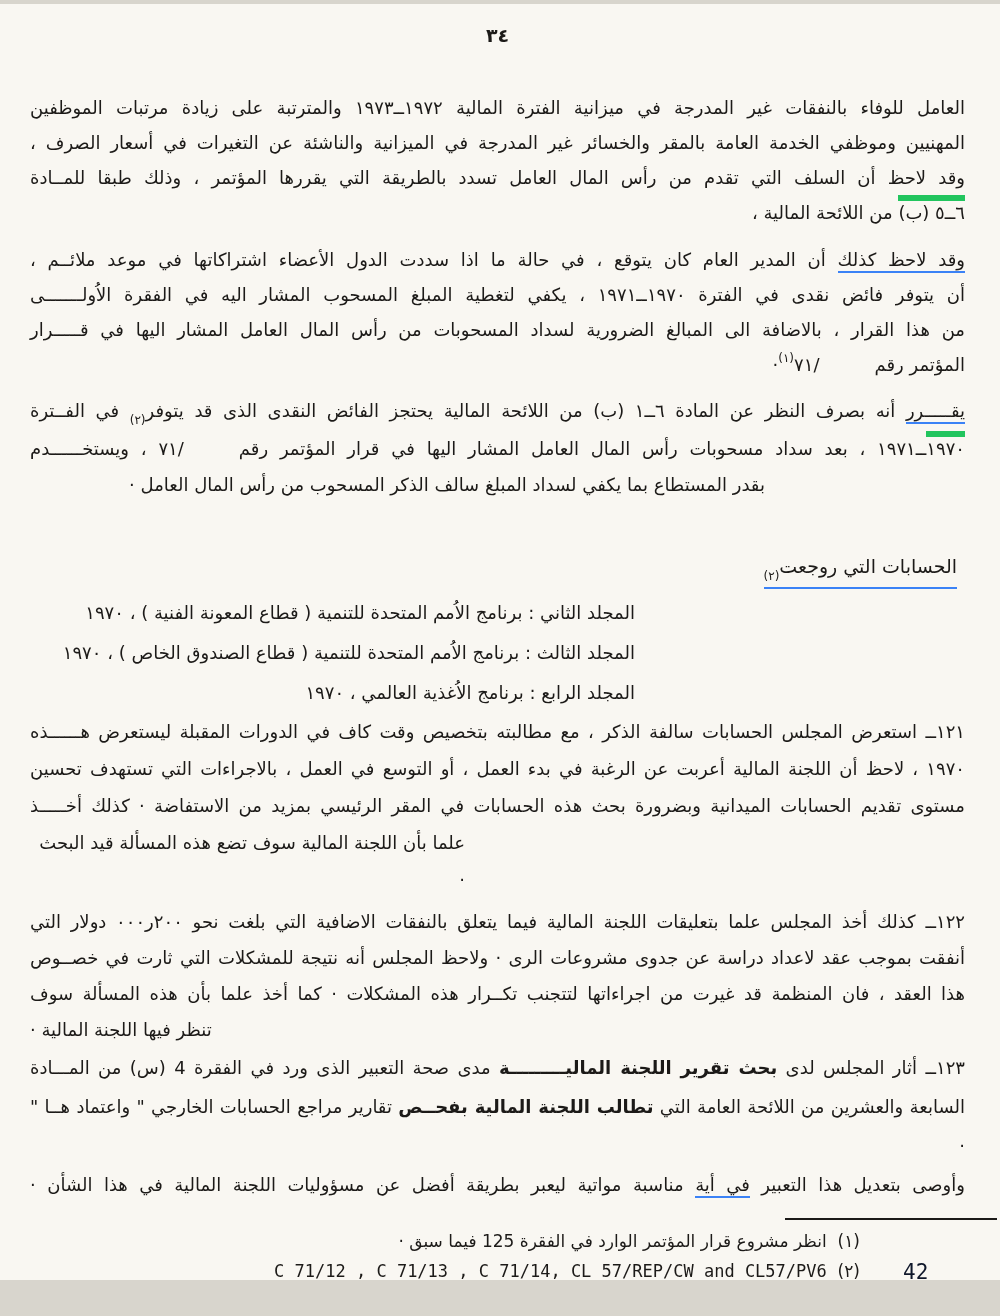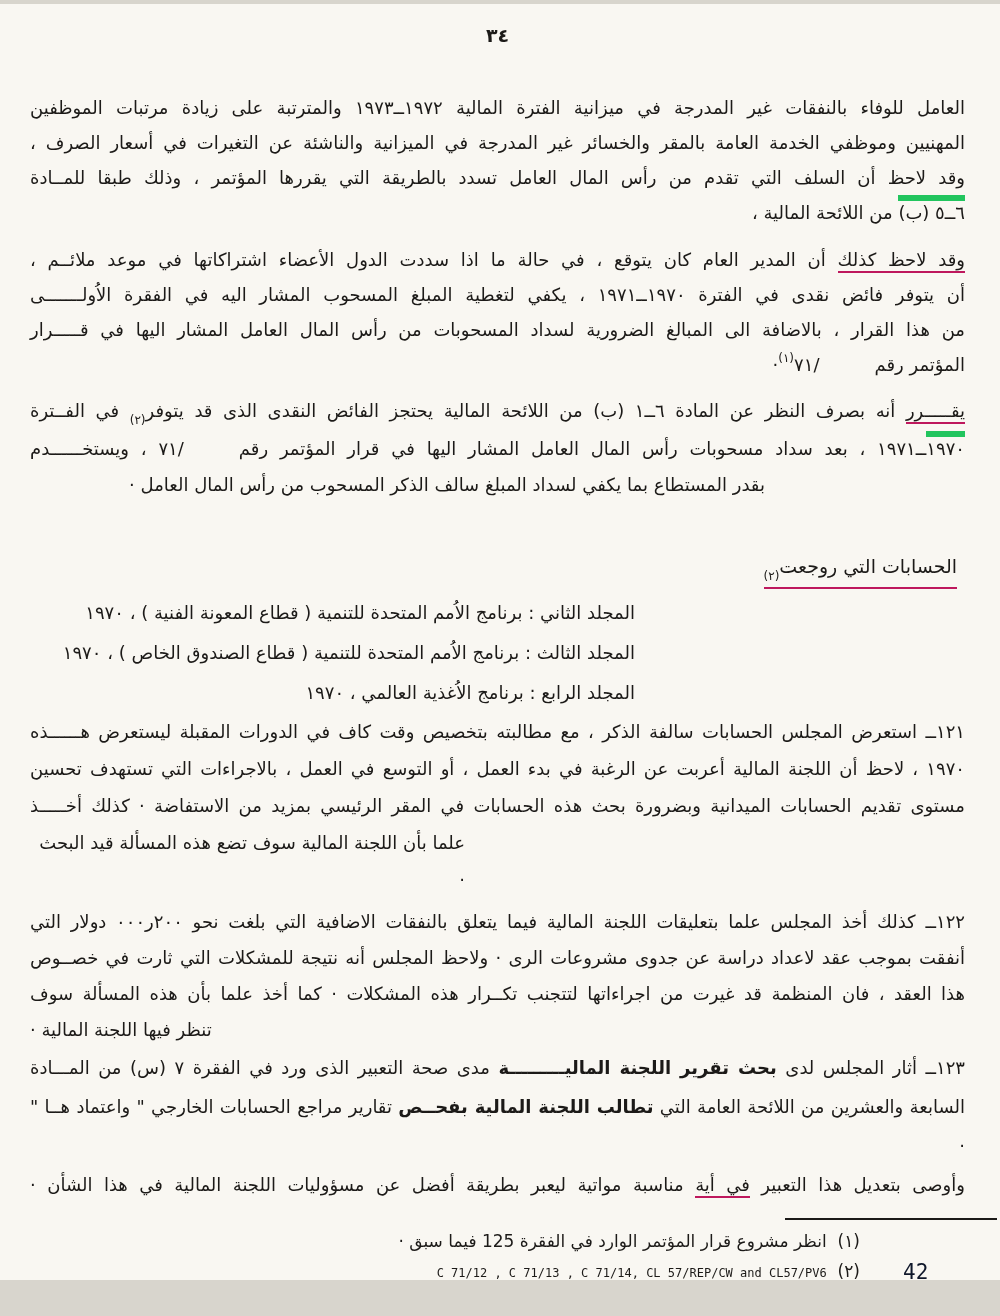--- a/index.html
+++ b/index.html
@@ -21,21 +21,21 @@
   }
   .para{margin:0;}
   .line{font-size:18px;line-height:35px;}
   .j{text-align:justify;text-align-last:justify;}
   .r{text-align:right;}
   .l{text-align:left;}
   #p1{margin-top:44px;}
   #p2{margin-top:12px;}
   #p3{margin-top:8px;}
   #p3 .line{line-height:36px;}
-  .ul{border-bottom:2px solid #be185d;padding-bottom:1px;}
+  .ul{border-bottom:2px solid #3b82f6;padding-bottom:1px;}
   .ovl{border-top:6px solid #22c55e;padding-top:1px;}
   .sup{font-size:12px;position:relative;top:-9px;}
   .sub{font-size:12px;position:relative;top:7px;}
   .gap{display:inline-block;width:55px;}
   .indent-both{padding-right:200px;}
   #heading{margin-top:52px;margin-left:0;margin-right:8px;text-align:right;font-size:19px;}
   #heading .ul{padding-bottom:3px;}
   #volumes{margin-top:16px;margin-right:330px;}
   #volumes .line{line-height:40px;text-align:right;white-space:nowrap;text-align-last:auto;}
   #p121{margin-top:0;}
@@ -47,21 +47,21 @@
   #p123 .line{line-height:39px;}
   .bold{font-weight:bold;}
   #fnsep{
     margin-top:14px;margin-right:-32px;margin-left:auto;
     width:212px;height:0;border-top:2px solid #1c1a18;
   }
   #footnotes{margin-top:6px;margin-right:105px;}
   .fn-line{font-size:17px;line-height:30px;text-align:right;}
   .fn-latin{
     font-family:"DejaVu Sans Mono","Liberation Mono",monospace;
-    font-size:12px;direction:ltr;unicode-bidi:embed;
+    font-size:17px;direction:ltr;unicode-bidi:embed;
   }
   .pagenum-bottom{
     position:absolute;left:903px;top:1256px;
     font-family:"DejaVu Sans Mono","Liberation Mono",monospace;
     font-size:21px;color:#0f172a;direction:ltr;
   }
 </style>
 </head>
 <body>
 
@@ -108,21 +108,21 @@
     </div>
 
     <div class="para" id="p122">
       <div class="line j">١٢٢ــ كذلك أخذ المجلس علما بتعليقات اللجنة المالية فيما يتعلق بالنفقات الاضافية التي بلغت نحو ٢٠٠ر٠٠٠ دولار التي</div>
       <div class="line j">أنفقت بموجب عقد لاعداد دراسة عن جدوى مشروعات الرى · ولاحظ المجلس أنه نتيجة للمشكلات التي ثارت في خصــوص</div>
       <div class="line j">هذا العقد ، فان المنظمة قد غيرت من اجراءاتها لتتجنب تكــرار هذه المشكلات · كما أخذ علما بأن هذه المسألة سوف</div>
       <div class="line l">تنظر فيها اللجنة المالية ·</div>
     </div>
 
     <div class="para" id="p123">
-      <div class="line j"><span>١٢٣ــ أثار المجلس لدى </span><span class="bold">بحث تقرير اللجنة الماليـــــــــة</span><span> مدى صحة التعبير الذى ورد في الفقرة ٧ (س) من المـــادة</span></div>
+      <div class="line j"><span>١٢٣ــ أثار المجلس لدى </span><span class="bold">بحث تقرير اللجنة الماليـــــــــة</span><span> مدى صحة التعبير الذى ورد في الفقرة 4 (س) من المـــادة</span></div>
       <div class="line j"><span>السابعة والعشرين من اللائحة العامة التي </span><span class="bold">تطالب اللجنة المالية بفحــص</span><span> تقارير مراجع الحسابات الخارجي " واعتماد هــا " ·</span></div>
       <div class="line j"><span>وأوصى بتعديل هذا التعبير </span><span class="ul">في أية</span><span> مناسبة مواتية ليعبر بطريقة أفضل عن مسؤوليات اللجنة المالية في هذا الشأن ·</span></div>
     </div>
 
     <div id="fnsep"></div>
 
     <div id="footnotes">
       <div class="fn-line"><span>(١)</span>&nbsp;&nbsp;<span>انظر مشروع قرار المؤتمر الوارد في الفقرة 125 فيما سبق ·</span></div>
       <div class="fn-line"><span>(٢)</span>&nbsp;&nbsp;<span class="fn-latin">C 71/12 , C 71/13 , C 71/14, CL 57/REP/CW and CL57/PV6</span></div>
     </div>

